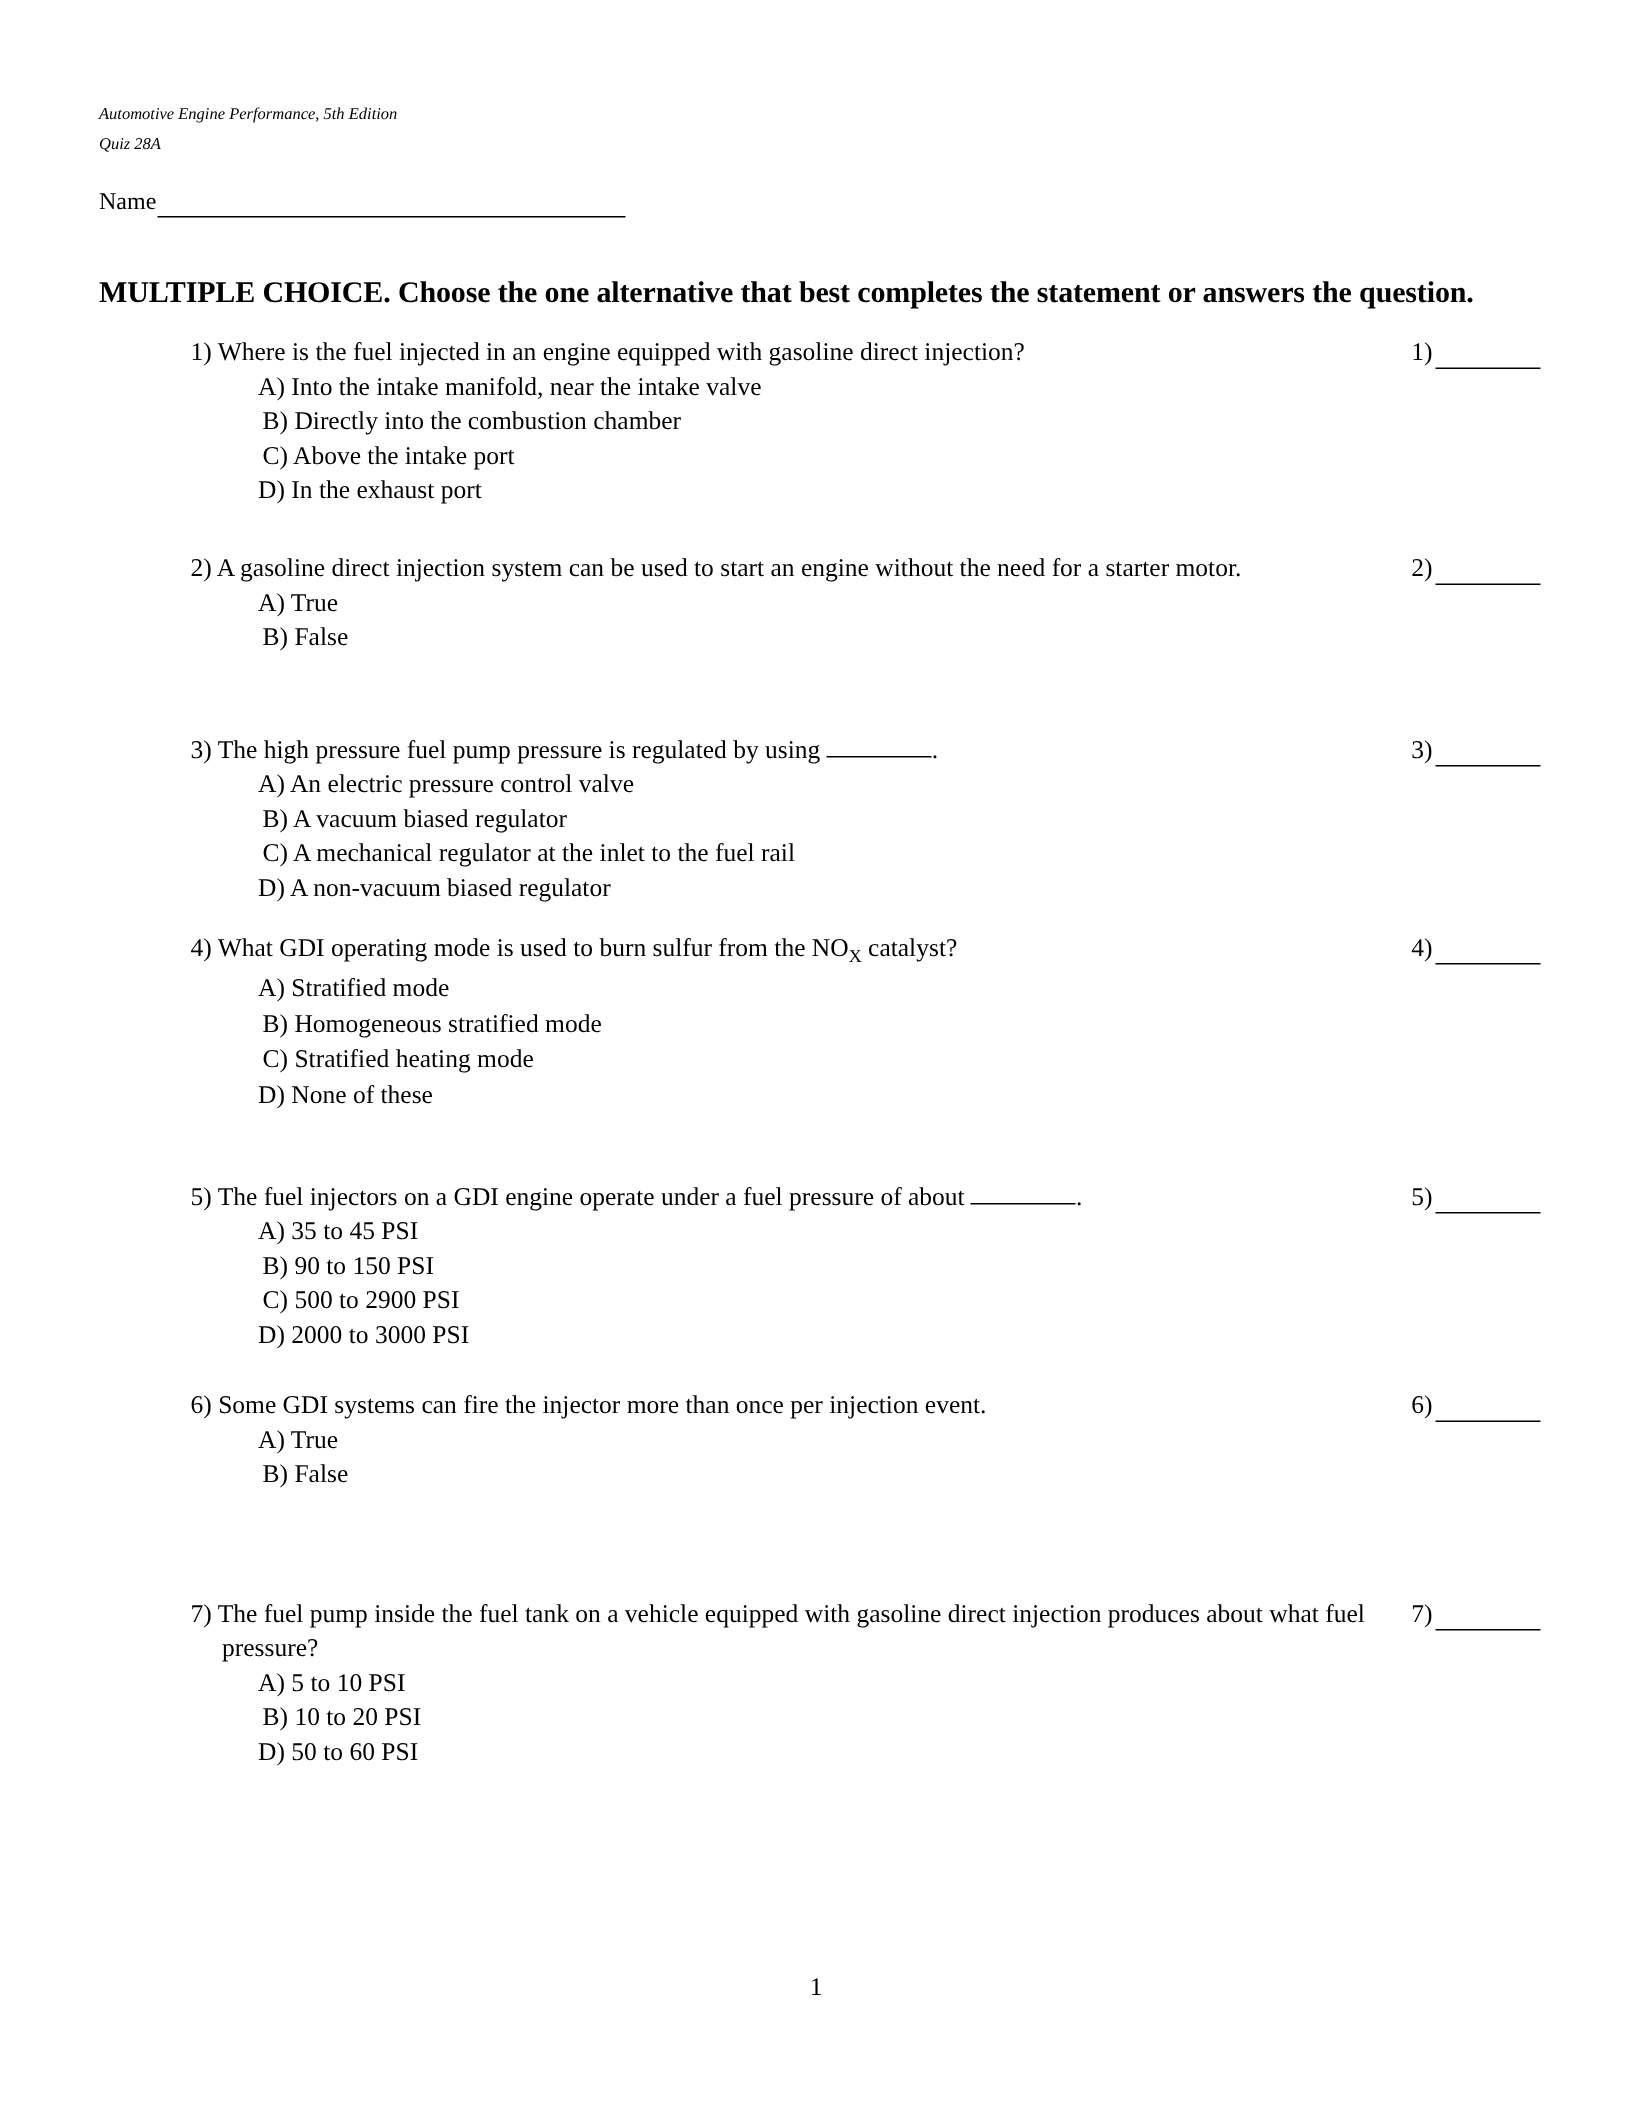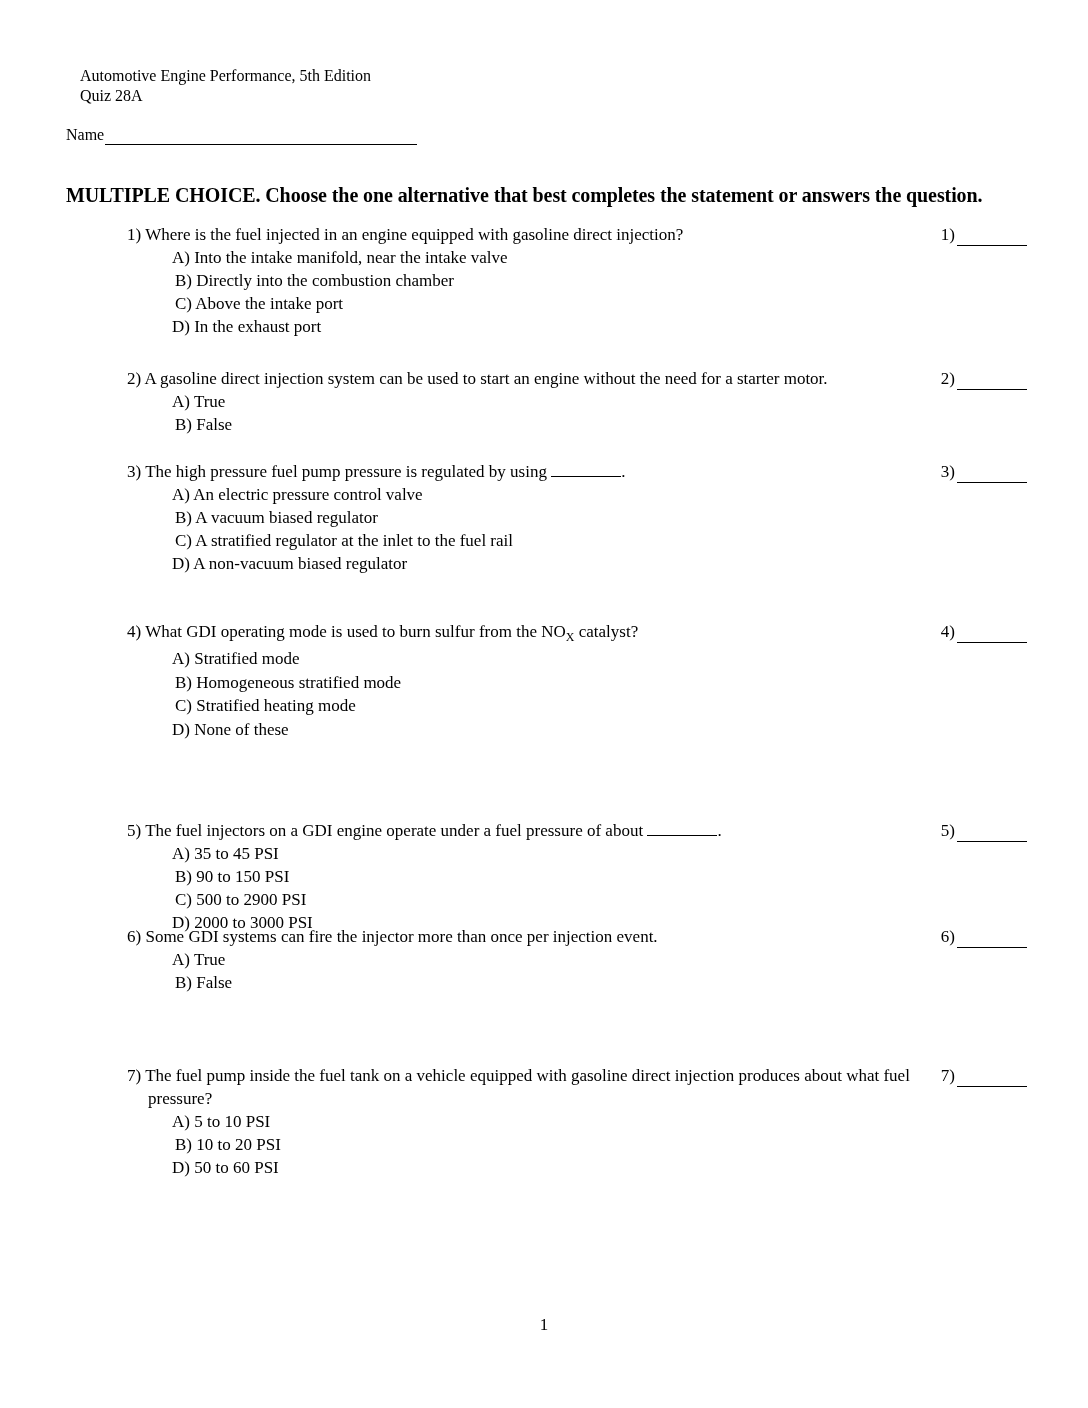--- a/index.html
+++ b/index.html
@@ -10,24 +10,25 @@
     body {
       width: 1088px;
       height: 1408px;
       position: relative;
       font-family: "Liberation Serif", "DejaVu Serif", serif;
       color: #000000;
       overflow: hidden;
     }
     .header {
       position: absolute;
-      left: 80px;
+      left: 66px;
       top: 66px;
-      font-size: 16px;
+      font-size: 11px;
       line-height: 20px;
+      font-style: italic;
     }
     .name-row {
       position: absolute;
       left: 66px;
       top: 125px;
       font-size: 16px;
       line-height: 20px;
       display: flex;
       align-items: flex-end;
       text-align: center;
@@ -152,34 +153,34 @@
   <div class="q-answer">
     <span class="answer-num">2)</span>
     <span class="answer-blank"></span>
   </div>
   <div class="choices">
     <div class="choice"><span>A)</span> <span>True</span></div>
     <div class="choice shift"><span>B)</span> <span>False</span></div>
   </div>
 </div>
 
-<div class="question" style="top:460px;">
+<div class="question" style="top:488px;">
   <div class="q-stem">
     <span>3)</span>
     <span>The high pressure fuel pump pressure is regulated by using</span>
     <span class="blank-inline"></span><span>.</span>
   </div>
   <div class="q-answer">
     <span class="answer-num">3)</span>
     <span class="answer-blank"></span>
   </div>
   <div class="choices">
     <div class="choice"><span>A)</span> <span>An electric pressure control valve</span></div>
     <div class="choice shift"><span>B)</span> <span>A vacuum biased regulator</span></div>
-    <div class="choice shift"><span>C)</span> <span>A stratified regulator at the inlet to the fuel rail</span></div>
+    <div class="choice shift"><span>C)</span> <span>A mechanical regulator at the inlet to the fuel rail</span></div>
     <div class="choice"><span>D)</span> <span>A non-vacuum biased regulator</span></div>
   </div>
 </div>
 
 <div class="question" style="top:620px;">
   <div class="q-stem" style="height:27px;">
     <span>4)</span>
     <span>What GDI operating mode is used to burn sulfur from the NO</span><sub>X</sub><span> catalyst?</span>
   </div>
   <div class="q-answer">
@@ -187,21 +188,21 @@
     <span class="answer-blank"></span>
   </div>
   <div class="choices">
     <div class="choice tall"><span>A)</span> <span>Stratified mode</span></div>
     <div class="choice tall shift"><span>B)</span> <span>Homogeneous stratified mode</span></div>
     <div class="choice tall shift"><span>C)</span> <span>Stratified heating mode</span></div>
     <div class="choice tall"><span>D)</span> <span>None of these</span></div>
   </div>
 </div>
 
-<div class="question" style="top:819px;">
+<div class="question" style="top:786px;">
   <div class="q-stem">
     <span>5)</span>
     <span>The fuel injectors on a GDI engine operate under a fuel pressure of about</span>
     <span class="blank-inline"></span><span>.</span>
   </div>
   <div class="q-answer">
     <span class="answer-num">5)</span>
     <span class="answer-blank"></span>
   </div>
   <div class="choices">

